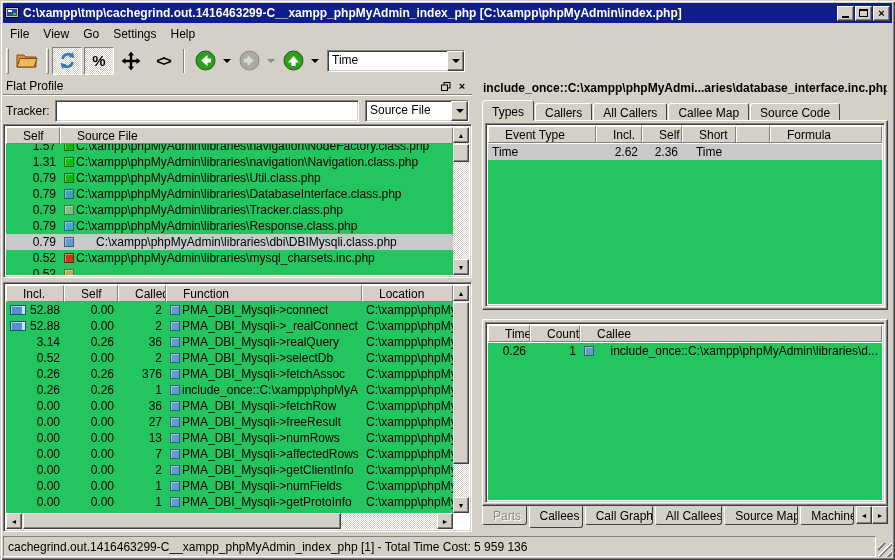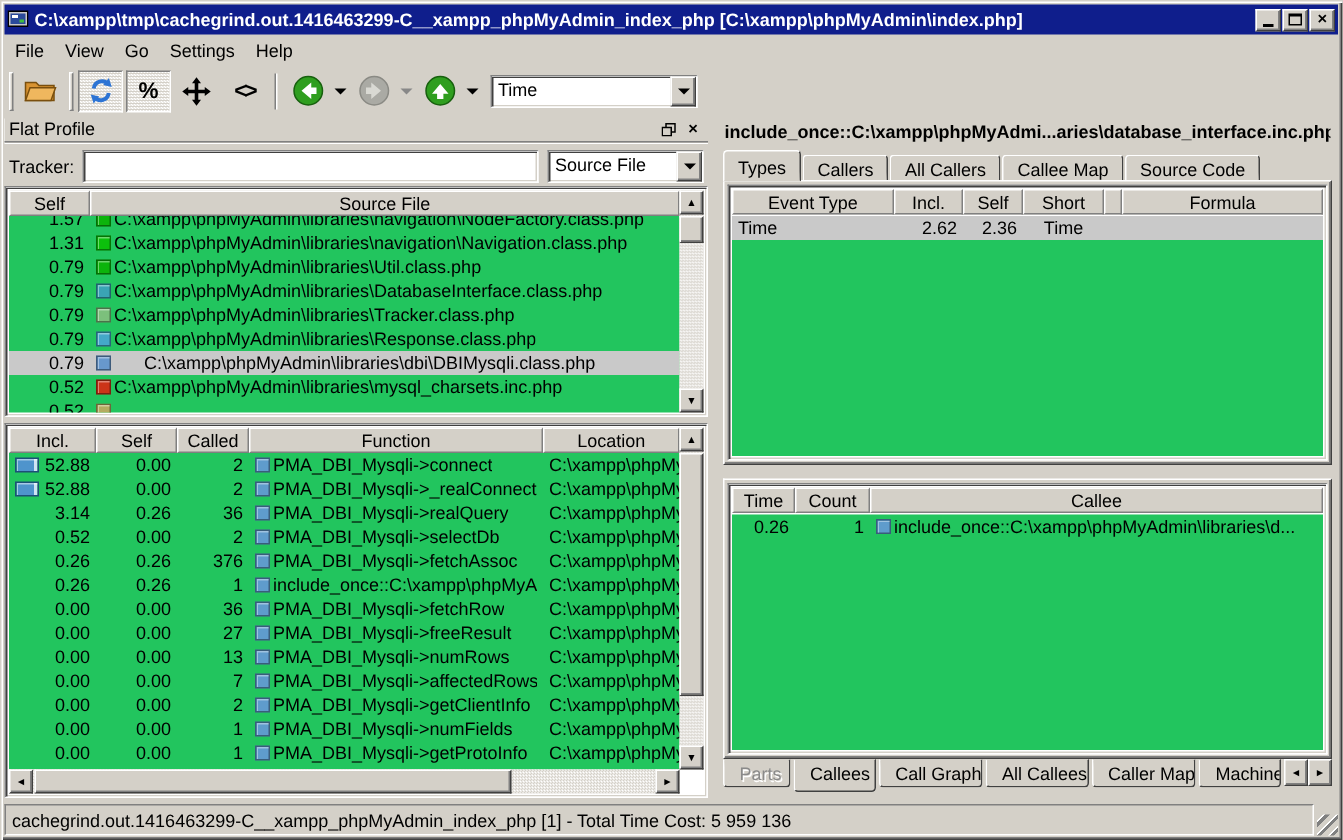--- a/index.html
+++ b/index.html
@@ -5,21 +5,21 @@
   * { box-sizing: border-box; margin:0; padding:0; }
   html,body { width:895px; height:560px; overflow:hidden; }
   body { font-family:"Liberation Sans", sans-serif; font-size:12px; color:#000; background:#d4d0c8; position:relative; }
 
   .win { position:absolute; inset:0; background:#d4d0c8;
          box-shadow: inset 1px 1px 0 #d4d0c8, inset 2px 2px 0 #ffffff, inset -1px -1px 0 #404040, inset -2px -2px 0 #808080; }
 
   
   .raised { background:#d4d0c8; border:1px solid; border-color:#ffffff #404040 #404040 #ffffff; box-shadow: inset -1px -1px 0 #808080; }
   .sunken { border:1px solid; border-color:#808080 #ffffff #ffffff #808080; box-shadow: inset 1px 1px 0 #404040, inset -1px -1px 0 #d4d0c8; background:#fff; }
-  .hcell  { background:#d4d0c8; border:1px solid; border-color:#ffffff #808080 #808080 #ffffff; padding:1px 4px; white-space:nowrap; overflow:hidden;text-align:center; }
+  .hcell  { background:#d4d0c8; border:1px solid; border-color:#ffffff #808080 #808080 #ffffff; padding:1px 16px; white-space:nowrap; overflow:hidden; }
   .stipple{ background-color:#d4d0c8; background-image:conic-gradient(#fff 25%, transparent 0 50%, #fff 0 75%, transparent 0); background-size:2px 2px; }
 
   
   .titlebar { position:absolute; left:3px; top:3px; right:3px; height:20px; background:#0f1e8c;
               display:flex; align-items:center; padding:0 2px; }
   .titlebar .title { color:#fff; font-weight:bold; font-size:12px; white-space:nowrap; overflow:hidden; flex:1; margin-left:4px; }
   .winbtn { width:17px; height:15px; margin-left:1px; display:flex; align-items:center; justify-content:center;
             font-size:11px; font-weight:bold; line-height:1; color:#000; }
   .g-min { width:7px; height:2px; background:#000; margin-top:7px; }
   .g-max { width:9px; height:8px; border:1px solid #000; border-top:2px solid #000; }
@@ -535,36 +535,36 @@
           <div class="lv sunken sunken-fill">
             <div class="lv-head" id="calleesHead">
                 <div class="hcell" style="width: 42px;">Time</div>
                 <div class="hcell" style="width: 50px;">Count</div>
                 <div class="hcell" style="flex: 1 1 0%;">Callee</div>
               </div>
             <div class="lv-body" style="top:20px; bottom:2px;">
               <div class="row">
                 <span class="c num" style="width:42px;">0.26</span>
                 <span class="c num" style="width:50px;">1</span>
-                <span class="c" style="flex:1; display:flex; align-items:center;">
+                <span class="c" style="flex:1; display:flex; align-items:center;justify-content:space-between;">
                   <span class="sq" id="calleeSq" style="background: rgb(95, 156, 204);"></span>
                   <span style="overflow:hidden; white-space:nowrap;">include_once::C:\xampp\phpMyAdmin\libraries\d...</span>
                 </span>
               </div>
             </div>
           </div>
         </div>
       </div>
 
       <div class="tabs-bottom" id="bottomTabs">
           <div class="btab disabled">Parts</div>
           <div class="btab active">Callees</div>
           <div class="btab">Call Graph</div>
           <div class="btab">All Callees</div>
-          <div class="btab">Caller Map</div>
+          <div class="btab">Source Map</div>
           <div class="btab" style="width: 64px; padding-right: 0px;">Machine</div>
           <div class="btab-scroll">
             <div class="sbtn raised">◄</div>
             <div class="sbtn raised">►</div>
           </div>
         </div>
     </div>
   </div>
 
   <div class="statusbar">

